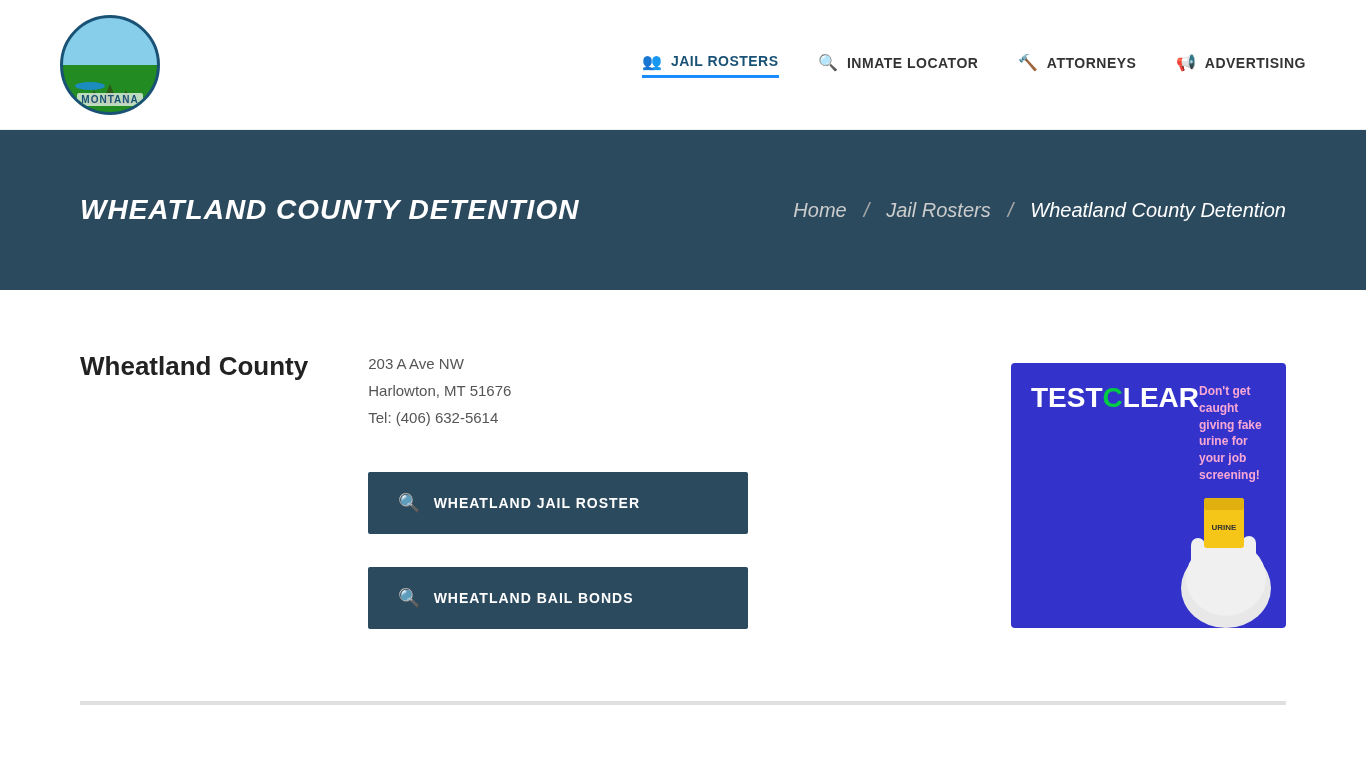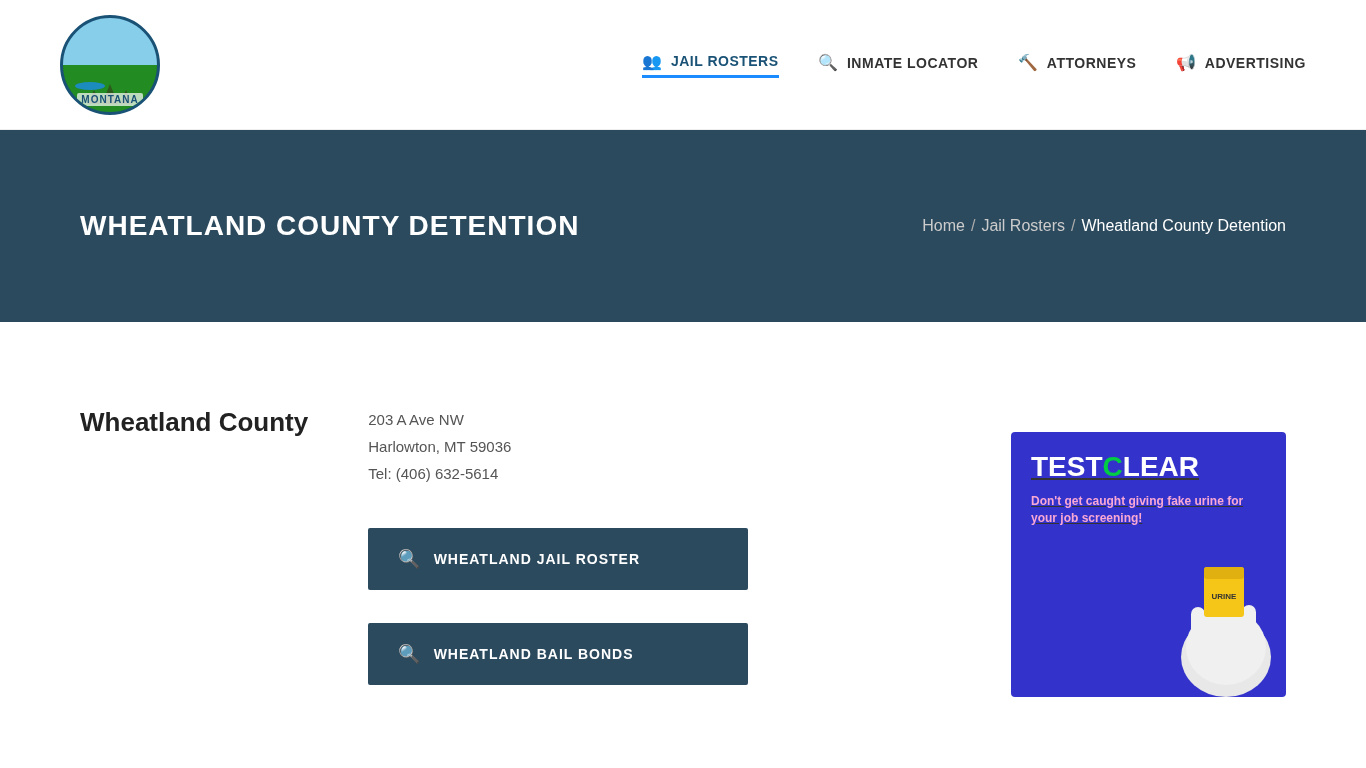--- a/index.html
+++ b/index.html
@@ -94,52 +94,53 @@
       color: #1a5276;
       border-bottom: 3px solid #1a8cff;
     }
     .nav-icon {
       font-size: 16px;
     }
 
     
     .hero {
       background: #2c4a5e;
-      padding: 80px 80px;
+      padding: 64px 80px;
       display: flex;
       align-items: center;
       justify-content: space-between;
+      font-style: italic;
     }
     .hero-title {
       color: #fff;
       font-size: 28px;
       font-weight: 900;
       letter-spacing: 1px;
       text-transform: uppercase;
     }
     .breadcrumb {
       color: #ccc;
-      font-size: 16px;
+      font-size: 20px;
       display: flex;
       align-items: flex-start;
-      gap: 6px;
+      gap: 17px;
     }
     .breadcrumb a {
       color: #ccc;
       text-decoration: none;
     }
     .breadcrumb-sep { color: #aaa; }
     .breadcrumb-current { color: #fff; }
 
     
     .main-content {
-      padding: 84px 80px;
+      padding: 60px 80px;
       display: flex;
       gap: 40px;
-      align-items: flex-end;
+      align-items: center;
     }
     .content-left {
       flex: 1;
       display: flex;
       gap: 60px;
     }
     .facility-name {
       font-size: 26px;
       font-weight: 900;
       color: #222;
@@ -186,23 +187,22 @@
       flex-shrink: 0;
     }
     .ad-box {
       background: #3333cc;
       border-radius: 4px;
       overflow: hidden;
       width: 275px;
       height: 265px;
       position: relative;
       display: flex;
-      flex-direction: column;
+      flex-direction: row;
       padding: 20px;
-      text-decoration: underline;
     }
     .ad-title {
       font-size: 28px;
       font-weight: 900;
       color: #fff;
       line-height: 1.1;
       margin-bottom: 10px;
     }
     .ad-title span { color: #fff; }
     .ad-title .green-o {
@@ -292,21 +292,21 @@
 <main class="main-content">
   <div class="content-left">
 
     <div class="facility-name">
       <span>Wheatland County</span><br>
     </div>
 
     <div class="facility-details">
       <div class="facility-address">
         <div>203 A Ave NW</div>
-        <div>Harlowton, MT 59036</div>
+        <div>Harlowton, MT 51676</div>
         <div>Tel: (406) 632-5614</div>
       </div>
 
       <button class="btn-dark">
         <span class="btn-search-icon">🔍</span>
         <span>WHEATLAND JAIL ROSTER</span>
       </button>
 
       <button class="btn-dark">
         <span class="btn-search-icon">🔍</span>

